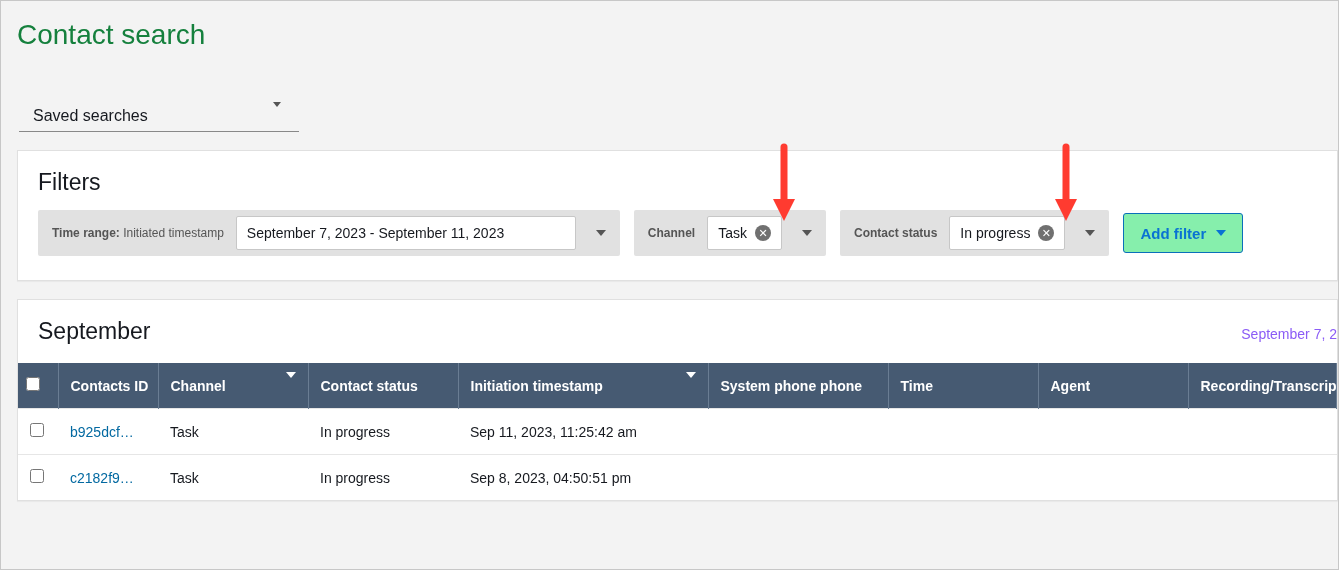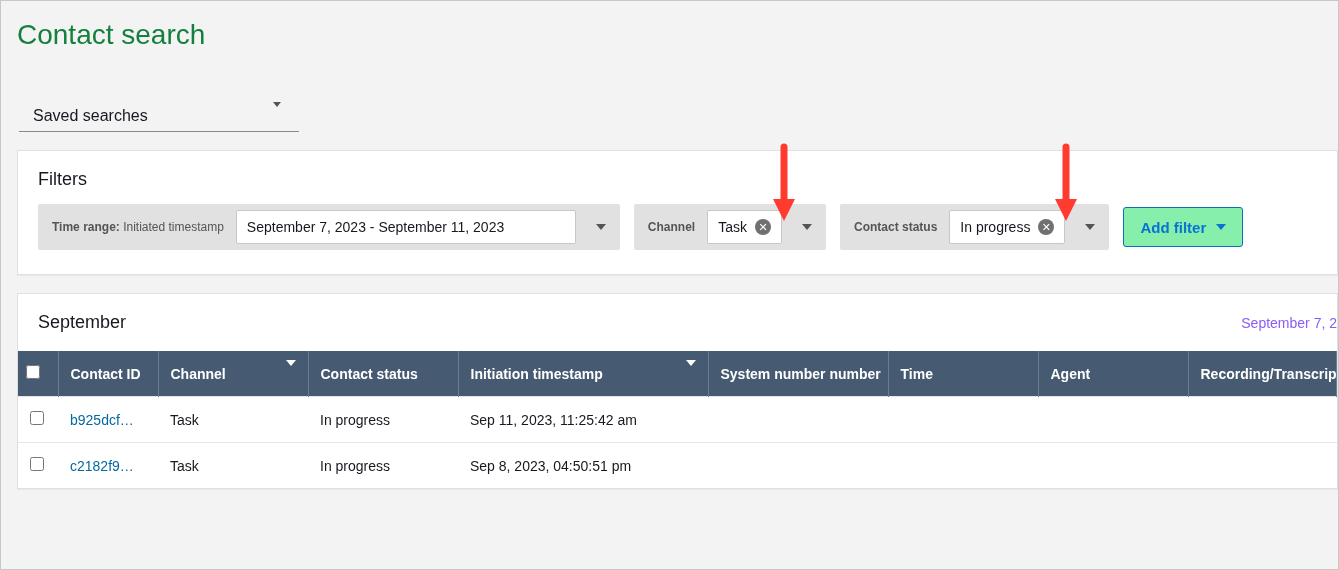--- a/index.html
+++ b/index.html
@@ -36,21 +36,21 @@
     position: absolute;
     right: 18px;
   }
   .card {
     background: #fff;
     margin: 18px 0 0 16px;
     border: 1px solid #e0e0e0;
     box-shadow: 0 1px 1px rgba(0,0,0,0.04);
   }
   .card-title {
-    font-size: 18px;
+    font-size: 23px;
     font-weight: 400;
     padding: 18px 20px 14px 20px;
     color: #16191f;
   }
   .filters-row {
     display: flex;
     align-items: center;
     gap: 14px;
     padding: 0 20px 24px 20px;
   }
@@ -273,31 +273,31 @@
         <col style="width:150px">
         <col style="width:250px">
         <col style="width:180px">
         <col style="width:150px">
         <col style="width:150px">
         <col>
       </colgroup>
       <thead>
         <tr>
           <th><input type="checkbox" style=""></th>
-          <th>Contact ID</th>
+          <th>Contacts ID</th>
           <th>
             <span>Channel</span>
             <span class="th-caret" style="float:right;"><span class="caret-down"></span></span>
           </th>
           <th>Contact status</th>
           <th>
             <span>Initiation timestamp</span>
             <span class="th-caret" style="float:right;"><span class="caret-down"></span></span>
           </th>
-          <th>System number number</th>
+          <th>System phone phone</th>
           <th>Time</th>
           <th>Agent</th>
           <th>Recording/Transcrip</th>
         </tr>
       </thead>
       <tbody>
         <tr>
           <td><input type="checkbox" style=""></td>
           <td><span class="contact-link">b925dcf…</span></td>
           <td>Task</td>

